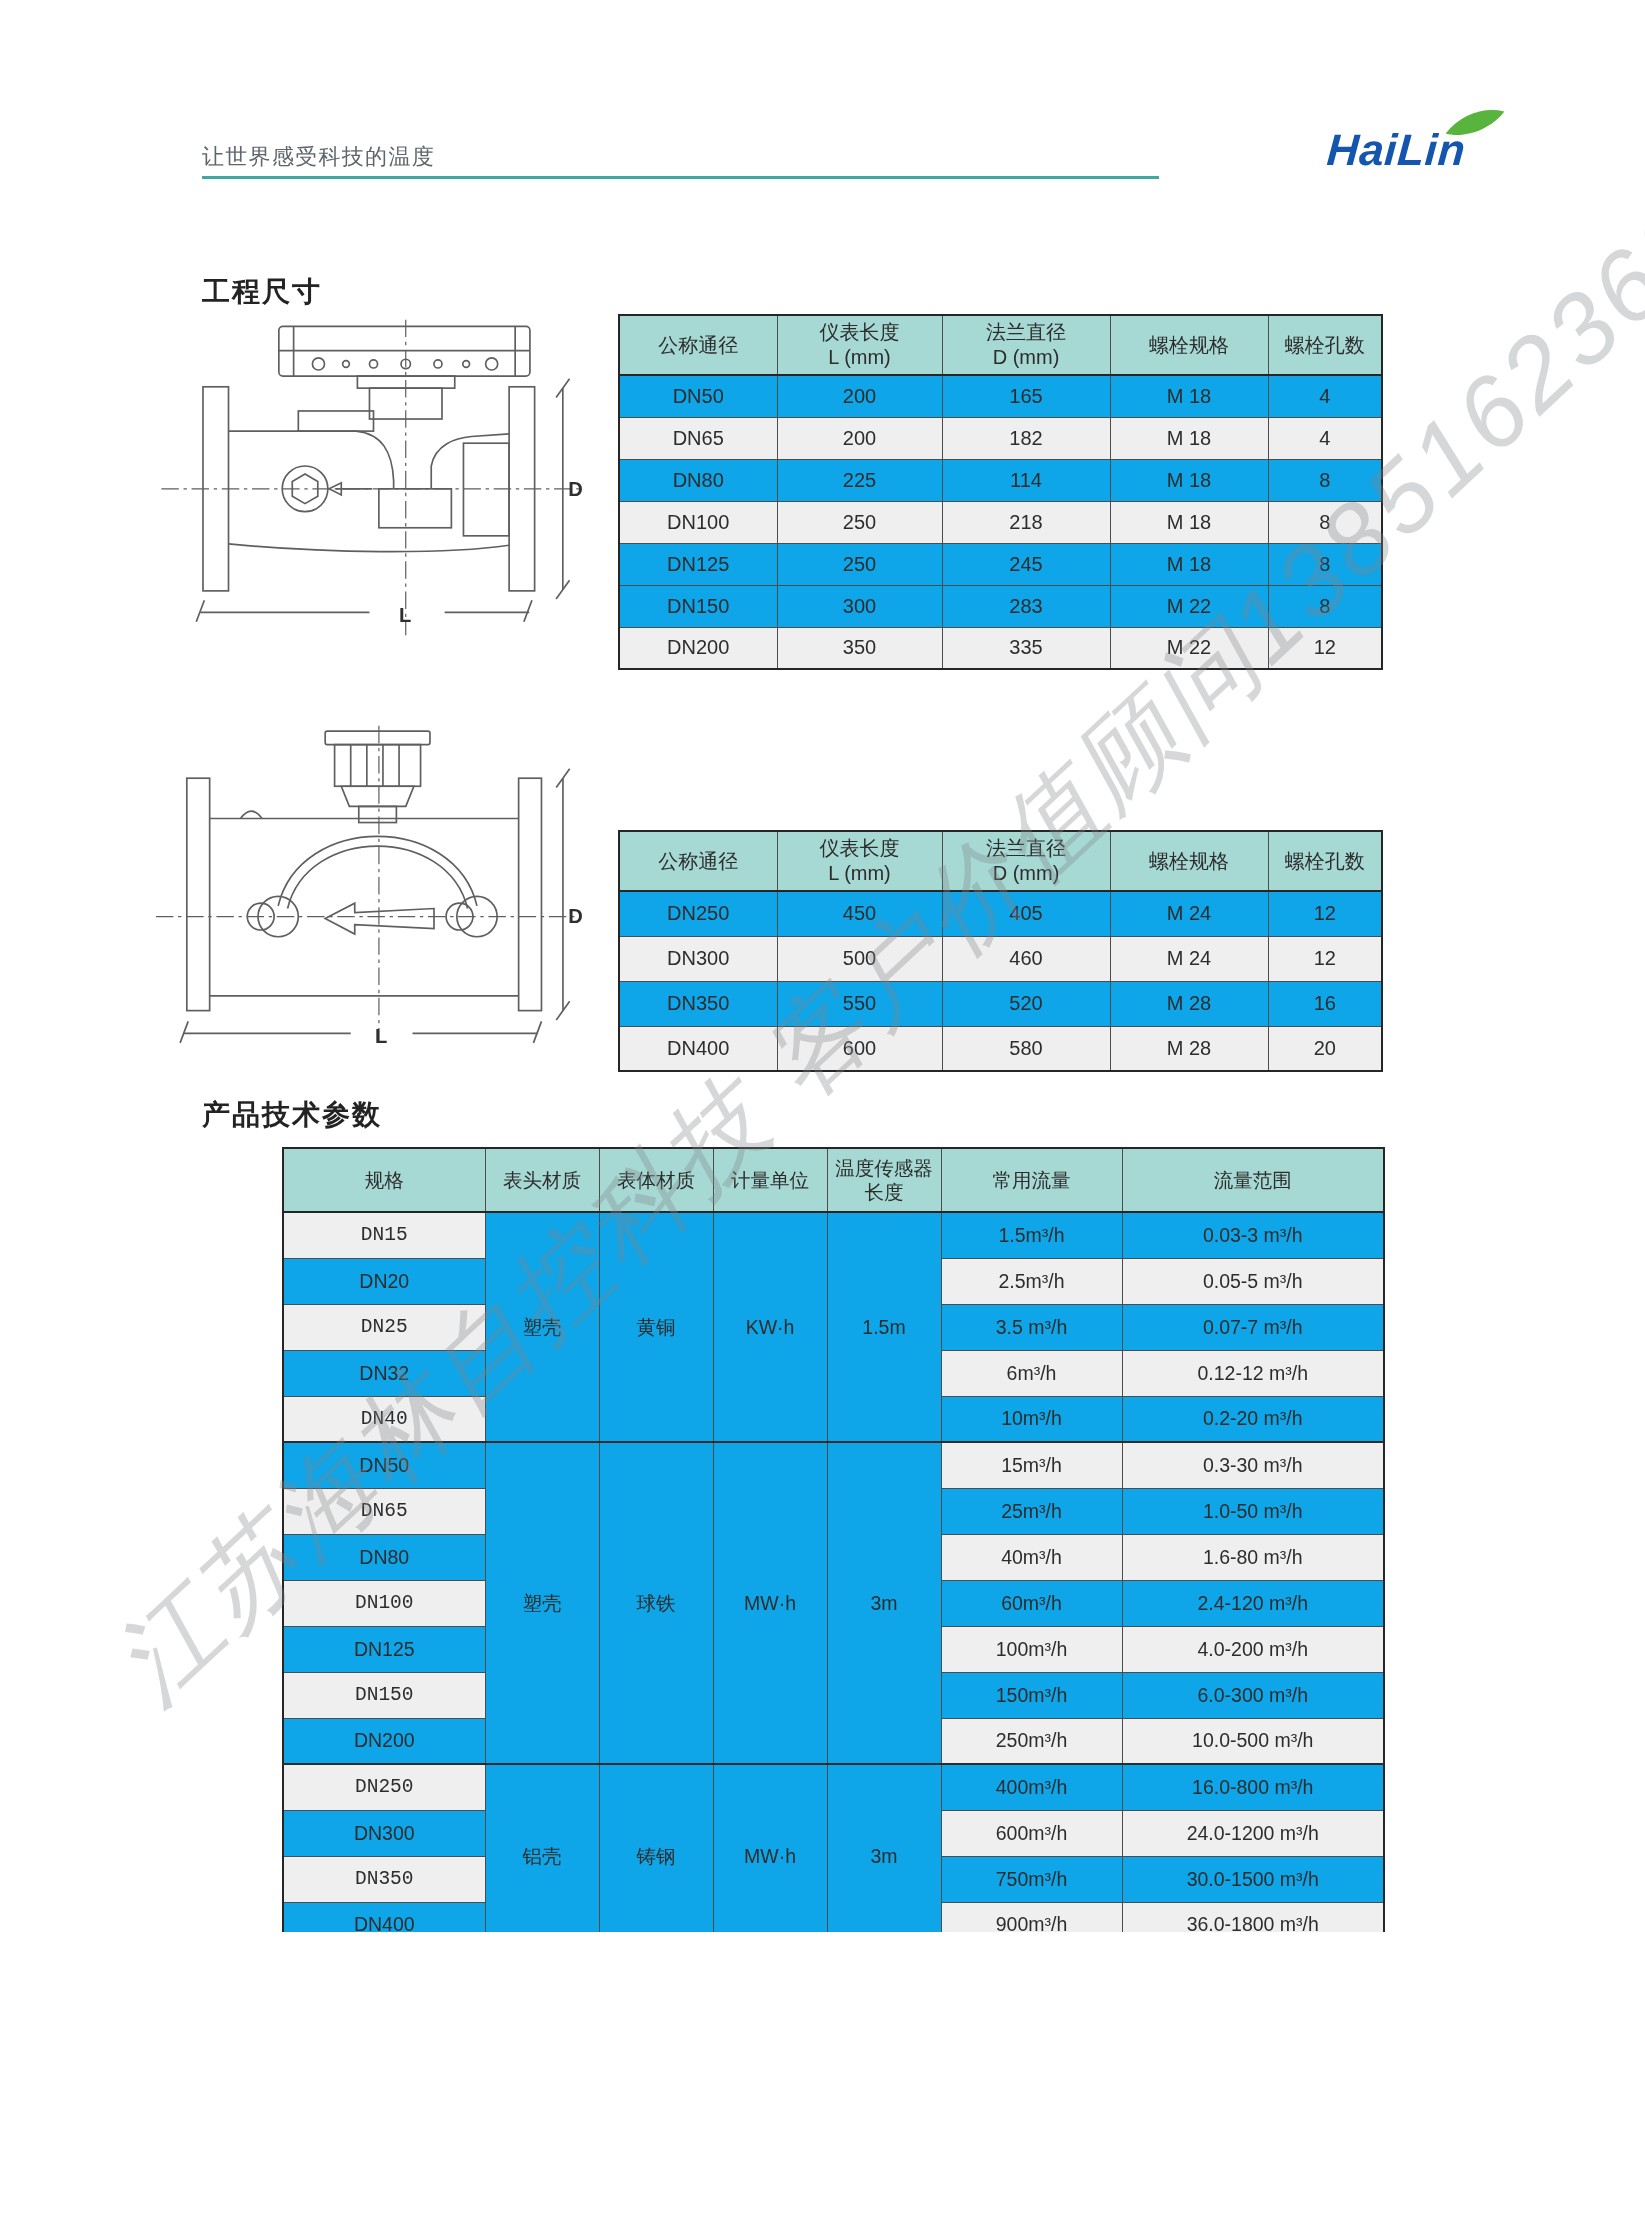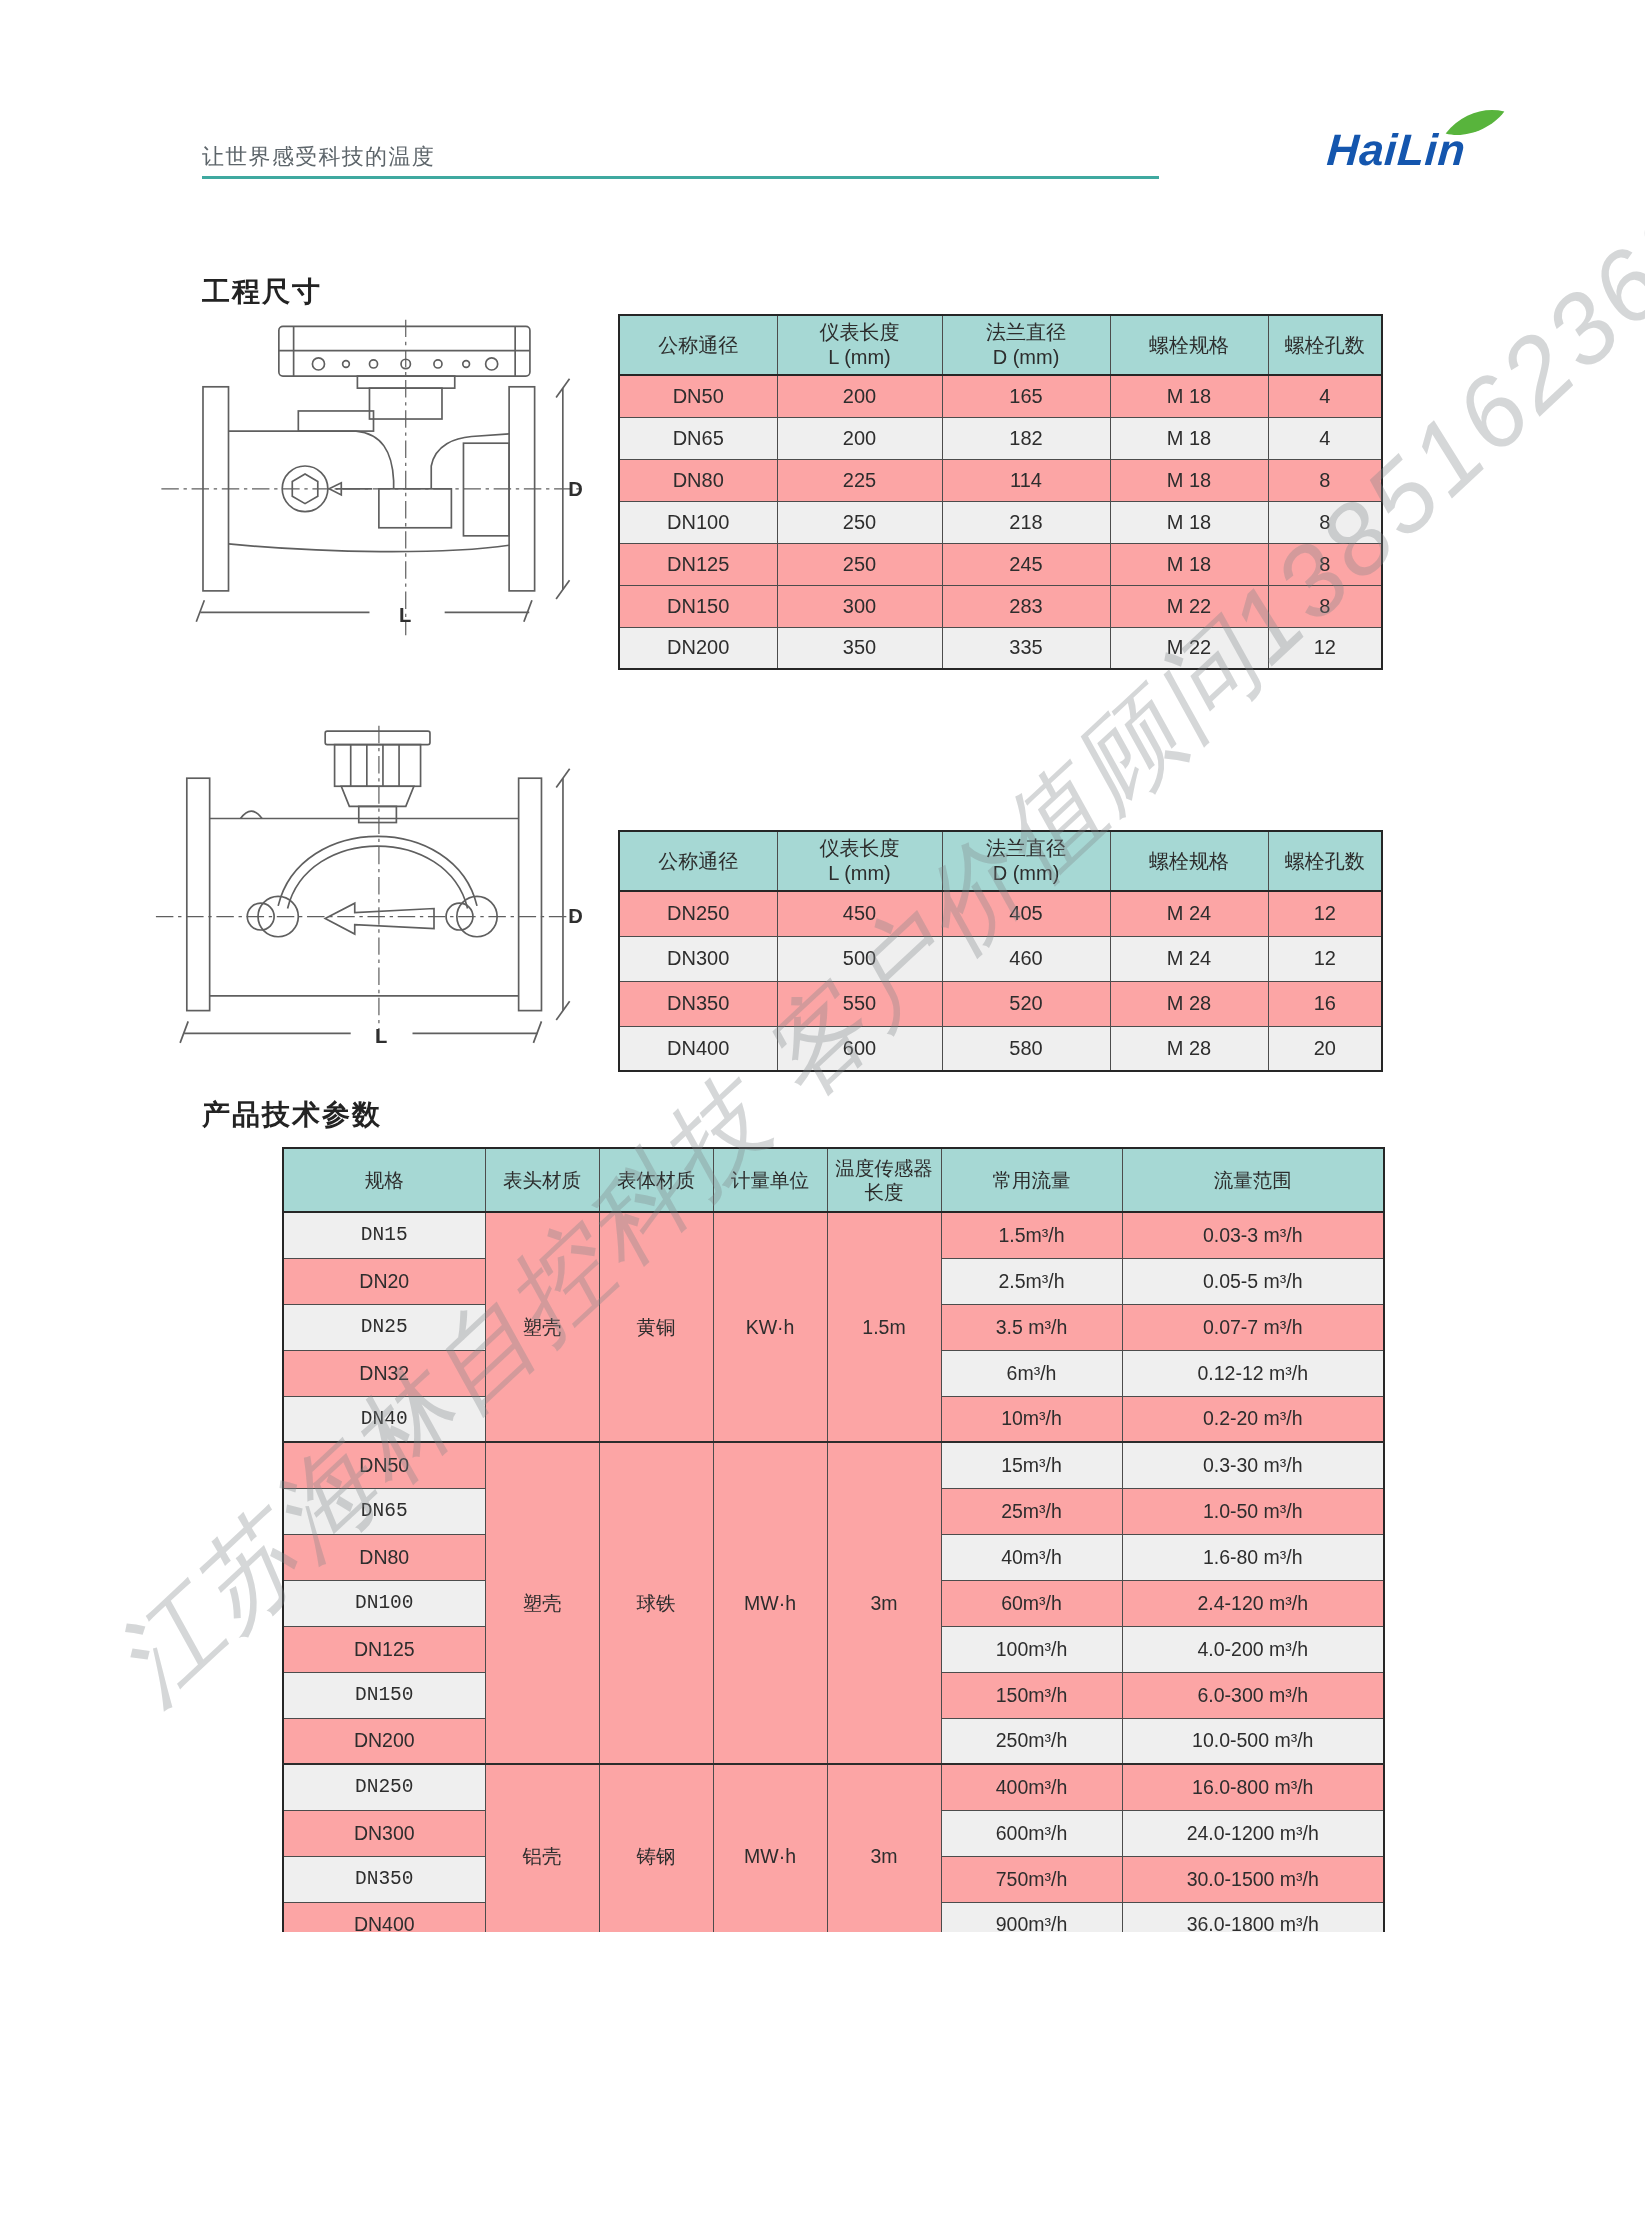--- a/index.html
+++ b/index.html
@@ -21,21 +21,21 @@
   
   .drawing { position:absolute; }
   #drawing1 { left:156px; top:286px; }
   #drawing2 { left:149px; top:707px; }
   .drawing path, .drawing rect, .drawing line, .drawing circle, .drawing polygon
     { stroke:#5f5f5f; stroke-width:2.5; fill:none; }
   .drawing .cl { stroke-width:1.8; stroke-dasharray:26 7 5 7; }
   .drawing text { fill:#2f2f2f; font-size:30px; font-weight:bold; stroke:none; font-family:"Liberation Sans","DejaVu Sans",sans-serif; }
 
   
-  table { position:absolute; border-collapse:collapse; table-layout:fixed; background:#fca5a5; }
+  table { position:absolute; border-collapse:collapse; table-layout:fixed; background:#0ea5e9; }
   td, th { border:1.3px solid #4c4c4c; text-align:center; vertical-align:middle; color:#2d2d2d; font-weight:normal; }
   table { border:2px solid #262626; border-top-width:2.7px; }
   thead th { background:#a6d8d4; border-bottom:2px solid #262626; font-size:20px; line-height:1.25; }
   tr.shaded td { background:#efefef; }
 
   
   .dim-table { left:618px; width:763px; }
   #dim-table-1 { top:314px; }
   #dim-table-2 { top:830px; }
   .dim-table th { height:60px; }

